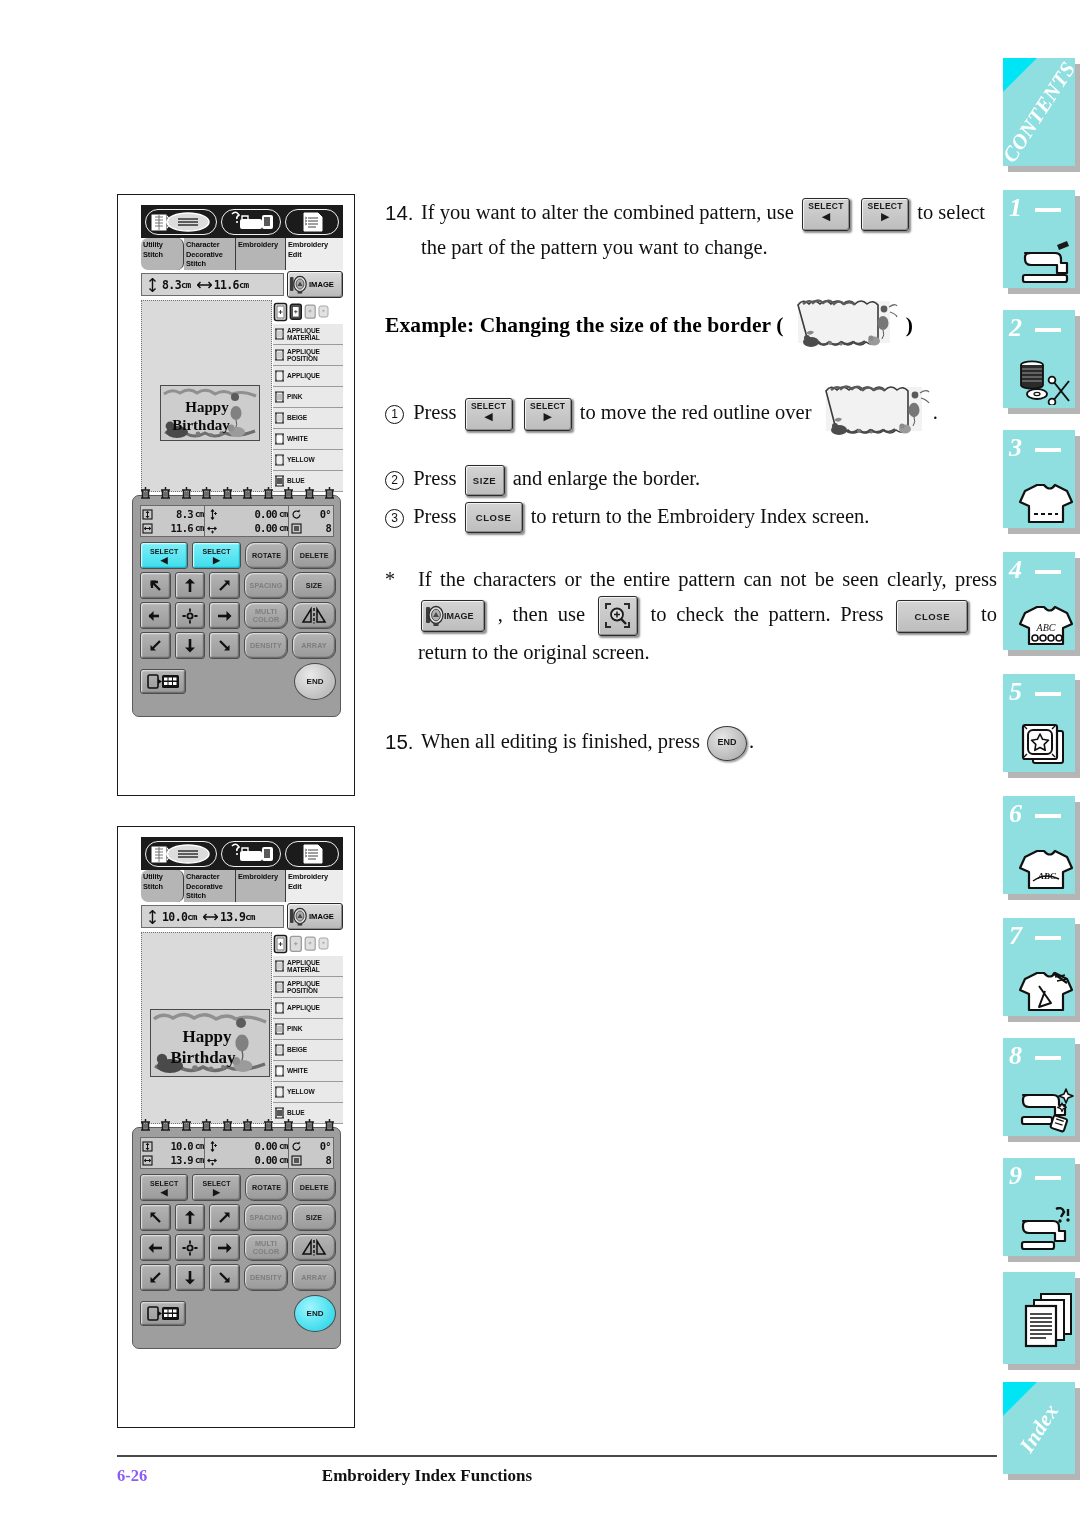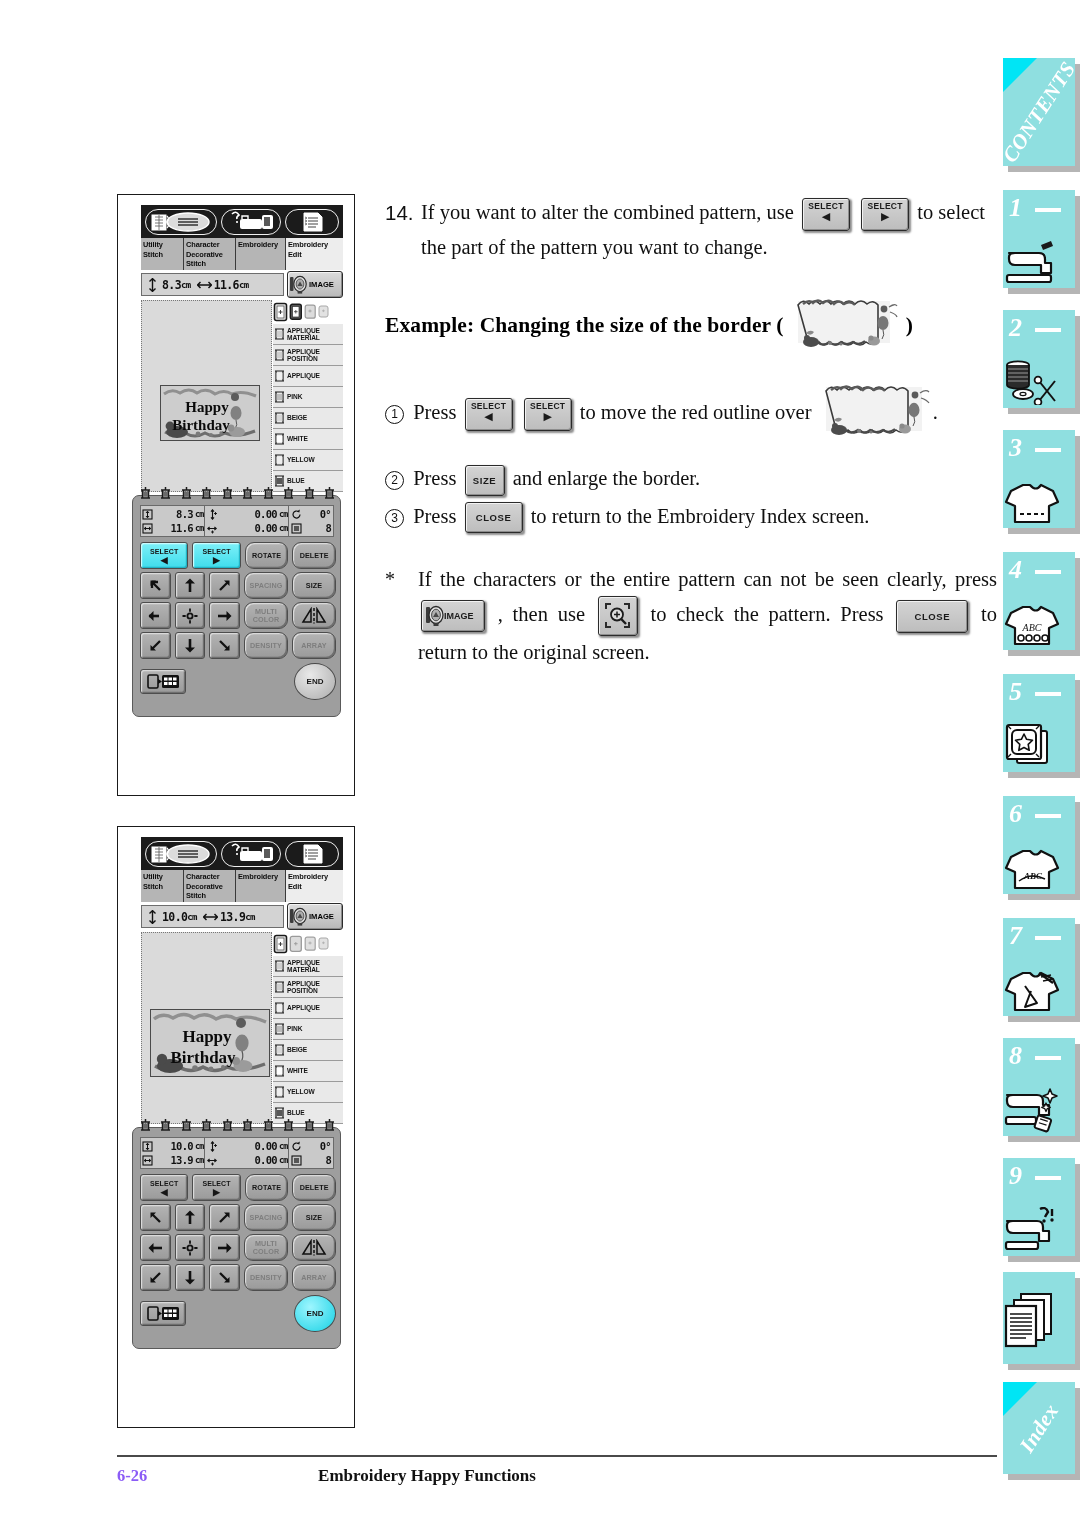--- a/index.html
+++ b/index.html
@@ -230,21 +230,21 @@
     font-family: "Liberation Sans", sans-serif;
     font-weight: bold;
     font-size: 7.4px;
     line-height: 9.6px;
     color: #0d0d0d;
     padding: 2px 1px 0 2px;
     box-sizing: border-box;
     letter-spacing: -.1px;
   }
   .tab.active { background: #ededed; border-right: none; }
-  .t1 { width: 43px; }
+  .t1 { width: 43px; border-radius: 7px; }
   .t2 { width: 52px; }
   .t3 { width: 50px; }
   .t4 { width: 57px; }
 
   
   .sizebar {
     position: absolute;
     left: 11px; top: 66px;
     width: 202px; height: 28px;
   }
@@ -470,21 +470,21 @@
     font-weight: bold;
     font-style: italic;
     font-size: 21px;
     color: #ffffff;
     letter-spacing: .5px;
   }
   .sb-icon {
     position: absolute;
     left: 0; bottom: 3px;
     width: 72px;
-    display: flex; align-items: center; justify-content: flex-start;
+    display: flex; align-items: center; justify-content: flex-end;
   }
 
   
   .footer {
     position: absolute;
     left: 117px; top: 1455px;
     width: 880px;
   }
   .footer-rule {
     width: 880px; height: 1.6px;
@@ -630,20 +630,27 @@
             <path d="M14 10.5 v6 M11 13.5 h6" stroke="#1c1c1c" stroke-width="1.5"></path>
             <path d="M18.2 18 L23 23" stroke="#1c1c1c" stroke-width="2.4"></path>
           </svg>
         </span>
         <span>to check the pattern. Press</span>
         <span class="chip chip-close chip-close-lg">CLOSE</span>
         <span>to return to the original screen.</span>
       </span>
     </div>
 
+    <div class="para" style="margin-top:24px;">
+      <span class="num-para">
+        <span class="num">15.</span>
+        <span>When all editing is finished, press</span>
+        <span class="chip-end">END</span><span>.</span>
+      </span>
+    </div>
 
   </div>
 
   <div class="shot" id="shot-1">
     <div class="lcd">
 
       <div class="iconbar">
         <div class="iconbtn ib1">
           <svg width="62" height="22" viewBox="0 0 62 22">
             <rect x="2" y="4" width="14" height="15" fill="#fff" stroke="#fff"></rect>
@@ -1537,17 +1544,17 @@
       <div class="corner"></div>
       <div class="sb-diag">Index</div>
     </div>
 
   </div>
 
   <div class="footer">
     <div class="footer-rule"></div>
     <div class="footer-row">
       <div class="footer-page">6-26</div>
-      <div class="footer-title">Embroidery Happy Functions</div>
+      <div class="footer-title">Embroidery Index Functions</div>
     </div>
   </div>
 
 </div>
 
 </body></html>

